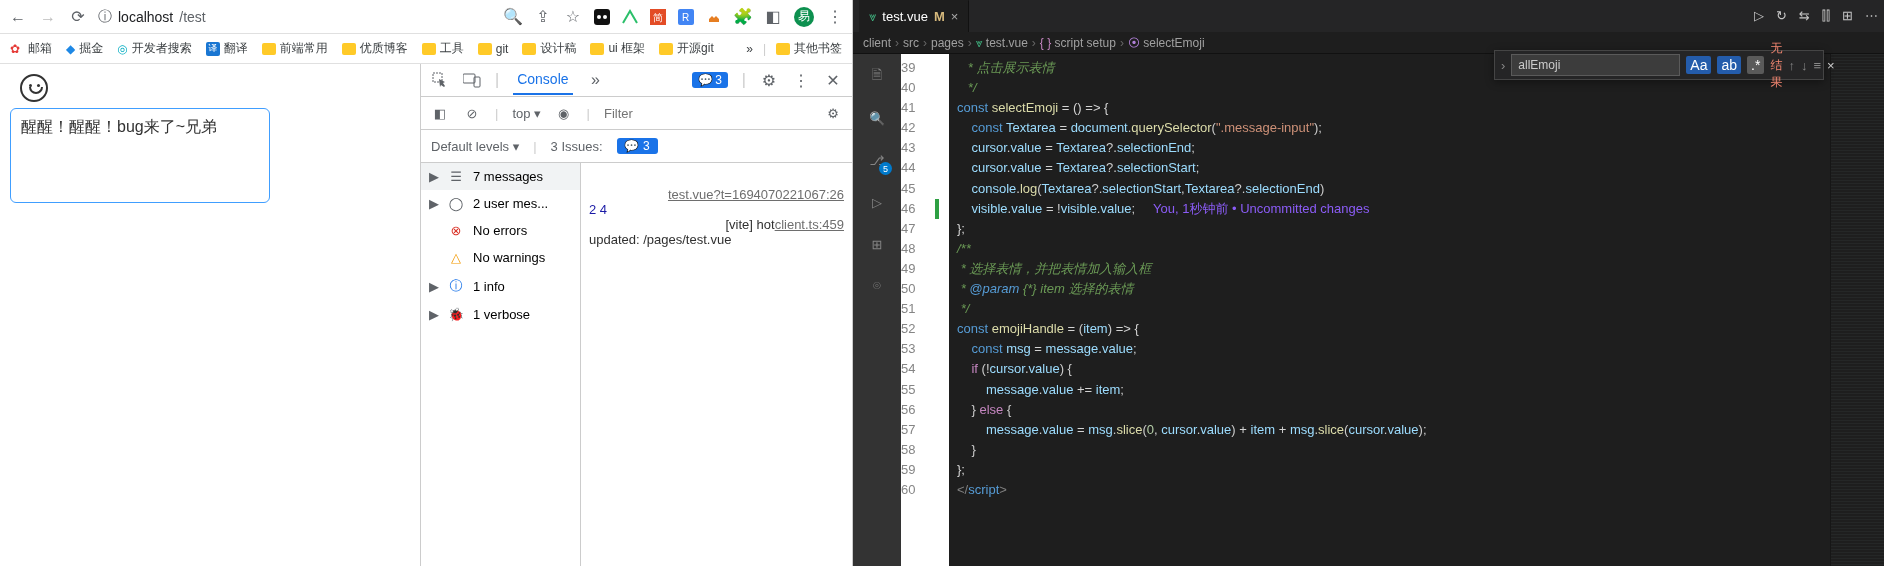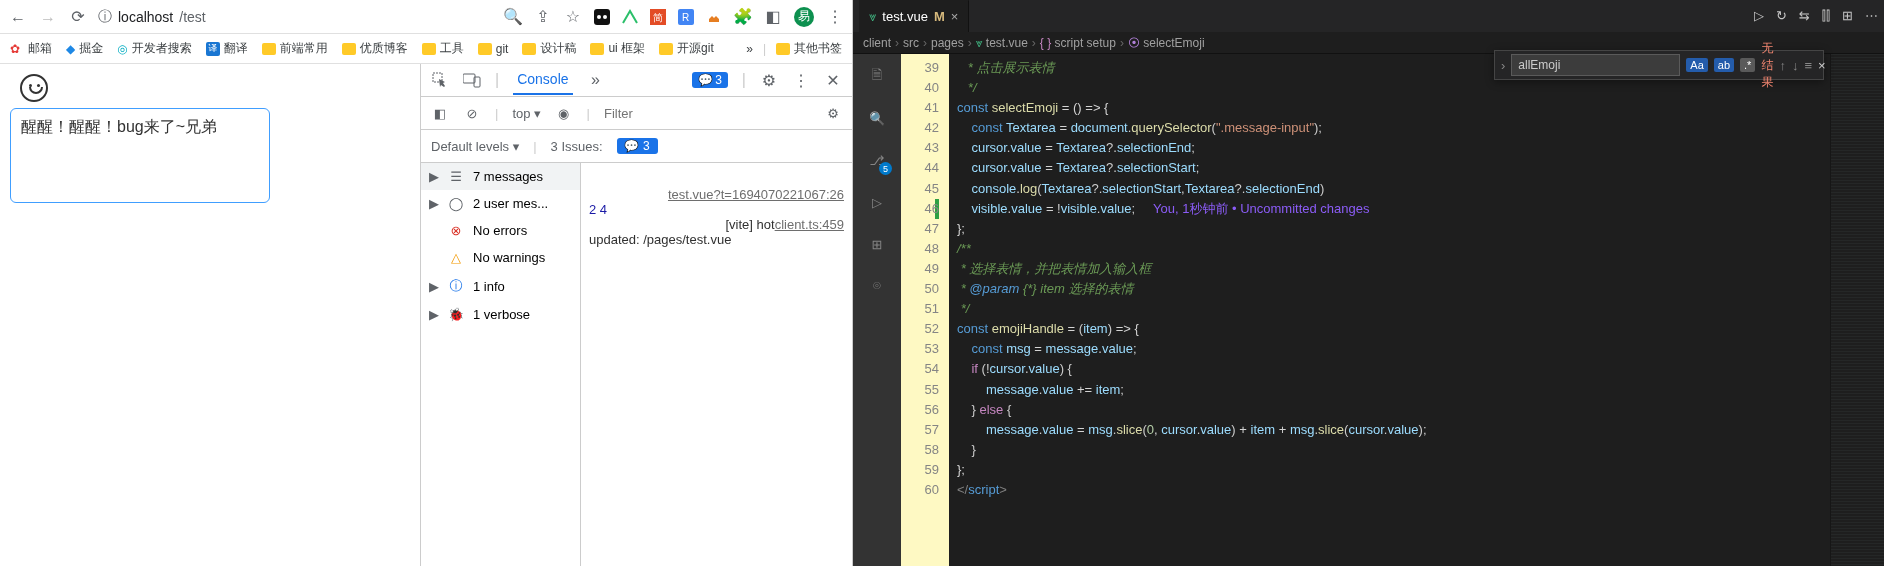--- a/index.html
+++ b/index.html
@@ -57,31 +57,31 @@
 .vs-tab .vue-icon { color: #41b883; }
 .vs-tab .mod { color: #d7ba7d; font-weight: bold; }
 .vs-title-right { margin-left: auto; display: flex; gap: 12px; color: #c5c5c5; }
 .vs-title-right span { cursor: pointer; }
 
 .vs-crumbs { height: 22px; background: #1e1e1e; display: flex; align-items: center; gap: 4px; padding: 0 10px; font-size: 12px; color: #a0a0a0; border-bottom: 1px solid #111; position: relative; }
 .vs-crumbs .sep { color: #666; }
 
 .vs-find { position: absolute; right: 60px; top: 50px; width: 330px; height: 30px; background: #252526; border: 1px solid #454545; display: flex; align-items: center; padding: 0 6px; gap: 6px; z-index: 10; box-shadow: 0 2px 8px rgba(0,0,0,.4); }
 .vs-find input { flex: 1; background: #3c3c3c; border: 1px solid #5a5a5a; color: #ccc; padding: 2px 6px; font-size: 12px; height: 22px; outline: none; }
-.vs-find .pill { background: #245cab; color: #fff; font-size: 11px; padding: 1px 4px; border-radius: 2px; }
+.vs-find .pill { background: #245cab; color: #fff; font-size: 14px; padding: 1px 4px; border-radius: 2px; }
 .vs-find .pill.o { background: #5a5a5a; }
 .vs-find .res { color: #f48771; font-size: 12px; }
 
 .vs-body { flex: 1; display: flex; position: relative; }
 .vs-activity { width: 48px; background: #333333; display: flex; flex-direction: column; align-items: center; gap: 18px; padding-top: 10px; }
 .vs-activity .ai { width: 24px; height: 24px; color: #858585; position: relative; display: flex; align-items: center; justify-content: center; }
 .vs-activity .badge { position: absolute; right: -3px; bottom: -3px; background: #007acc; color: #fff; font-size: 9px; border-radius: 50%; width: 13px; height: 13px; display: flex; align-items: center; justify-content: center; }
 
 .editor { flex: 1; display: flex; font-family: Menlo, Consolas, monospace; font-size: 13px; line-height: 1.55; }
-.gutter { width: 48px; text-align: right; color: #858585; padding: 4px 10px 0 0; background: #fef9c3; position: relative; user-select: none; }
+.gutter { width: 48px; text-align: left; color: #858585; padding: 4px 10px 0 0; background: #ffffff; position: relative; user-select: none; }
 .gutter .gl { height: 20.1px; }
 .gl-mod { background: linear-gradient(to right, transparent 0, transparent calc(100% - 4px), #2ea043 calc(100% - 4px)); }
 .code { flex: 1; padding-top: 4px; white-space: pre; }
 .code .ln { height: 20.1px; padding-left: 8px; }
 .kw { color: #c586c0; }
 .kw2 { color: #569cd6; }
 .fn { color: #dcdcaa; }
 .vr { color: #9cdcfe; }
 .st { color: #ce9178; }
 .cm { color: #6a9955; font-style: italic; }

